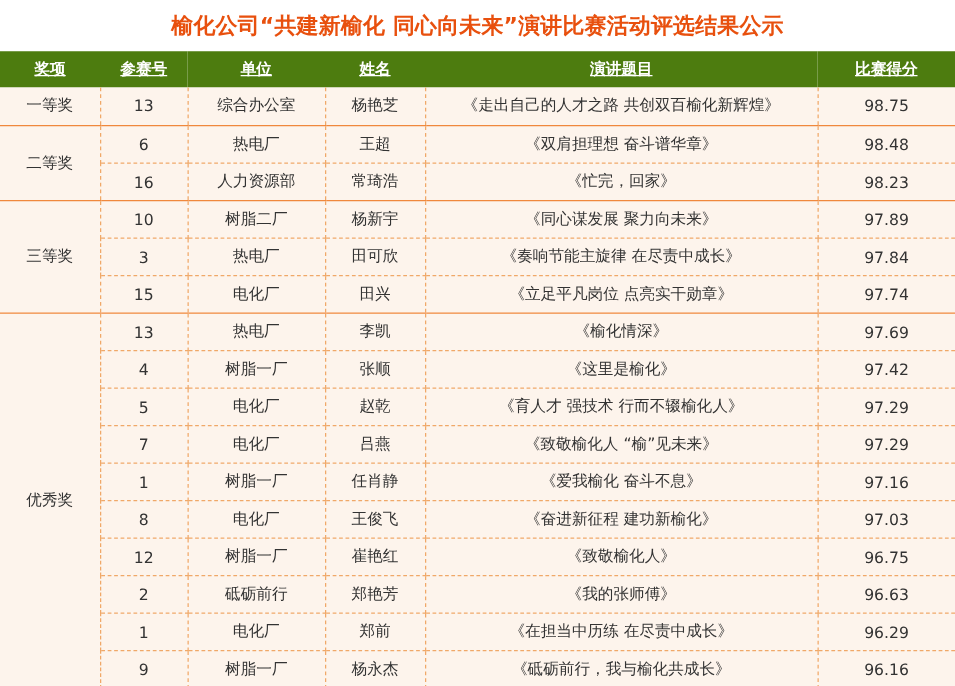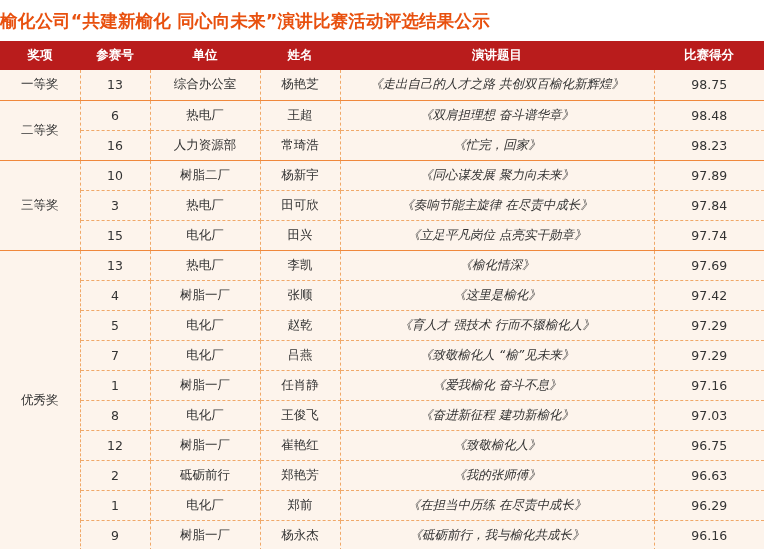--- a/index.html
+++ b/index.html
@@ -13,42 +13,44 @@
     font-family: "DejaVu Sans", "Liberation Sans", sans-serif;
     overflow: hidden;
   }
   .page {
     width: 764px;
     height: 549px;
     position: relative;
     box-sizing: border-box;
   }
   .title {
+    text-align: center;
     color: #e8500e;
     font-weight: bold;
     font-size: 17.5px;
     letter-spacing: 0.2px;
     padding: 11px 0 9px 0;
     line-height: 1.2;
     white-space: nowrap;
   }
   table.awards {
     border-collapse: collapse;
     width: 764px;
     table-layout: fixed;
   }
   table.awards th {
-    background: #b91c1c;
+    background: #4d7c0f;
     color: #ffffff;
     font-weight: bold;
     font-size: 12.5px;
     height: 27px;
     text-align: center;
     border: none;
     vertical-align: middle;
+    text-decoration: underline;
   }
   table.awards td {
     text-align: center;
     vertical-align: middle;
     font-size: 12.5px;
     color: #333333;
     height: 30px;
     border-bottom: 1px dashed #f0a868;
     background: #fdf4ec;
     padding: 0 2px;
@@ -68,21 +70,21 @@
   table.awards tr.first-row td {
     border-top: none;
     margin-left: 24px;
   }
   .col-award   { width: 80px; }
   .col-num     { width: 70px; }
   .col-unit    { width: 110px; }
   .col-name    { width: 80px; }
   .col-topic   { width: 314px; }
   .col-score   { width: 110px; }
-  .topic { color: #333333; font-style: italic; }
+  .topic { color: #333333; }
 </style>
 </head>
 <body>
 
 <div class="page">
 
   <div class="title">榆化公司“共建新榆化 同心向未来”演讲比赛活动评选结果公示</div>
 
   <table class="awards">
     <colgroup>

